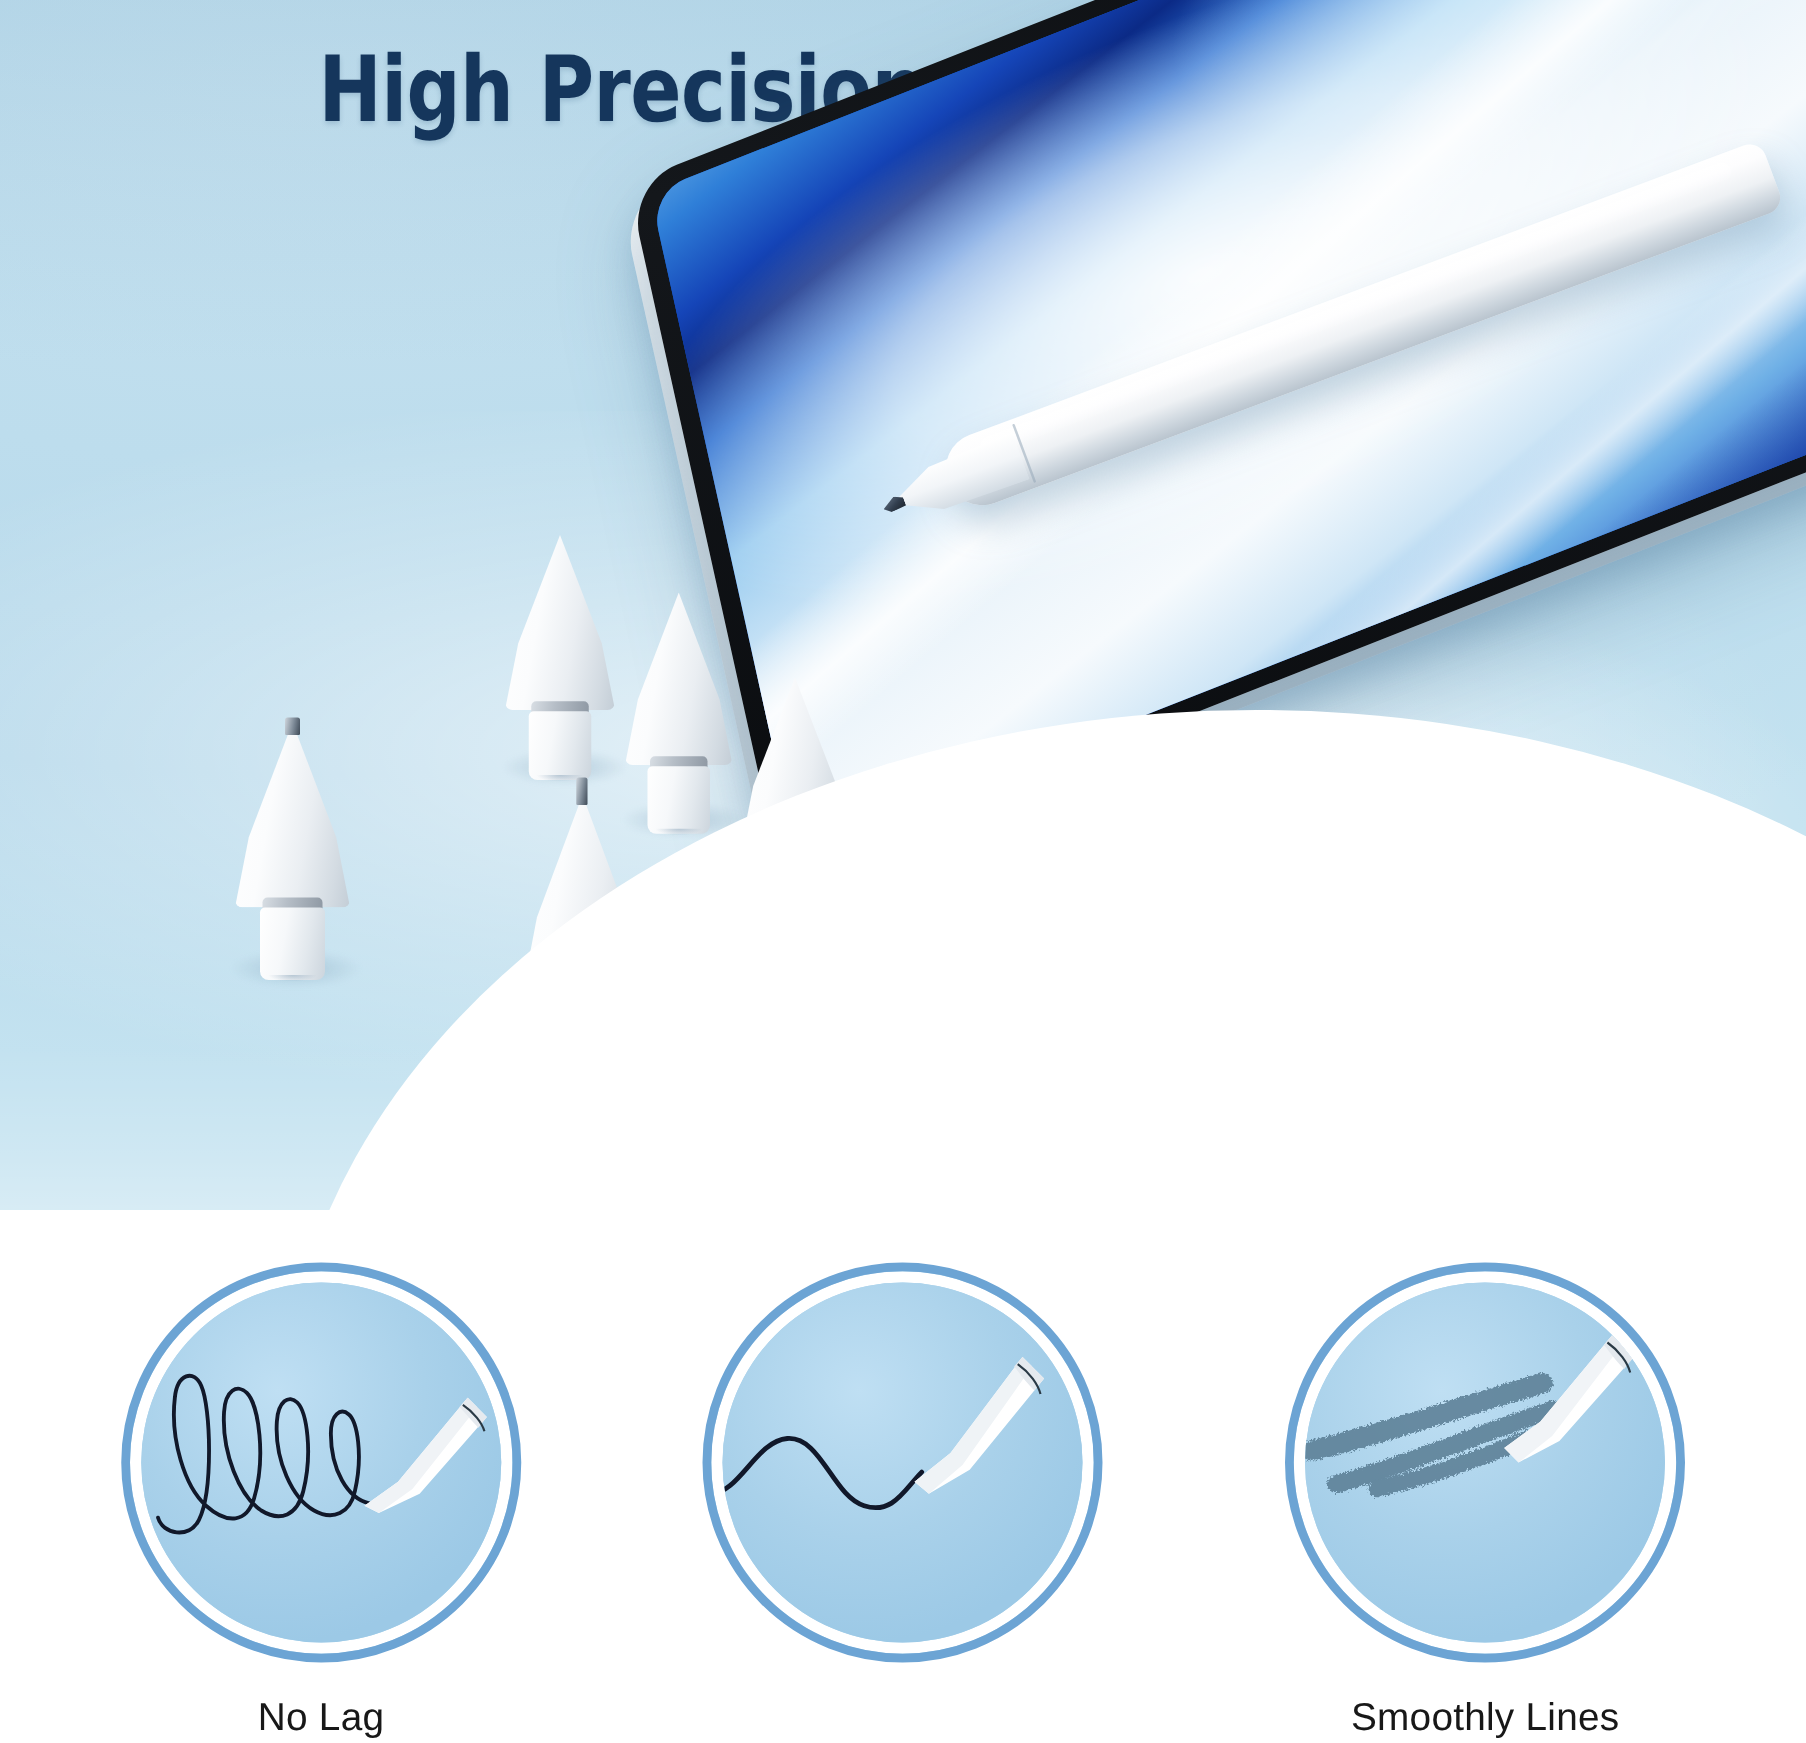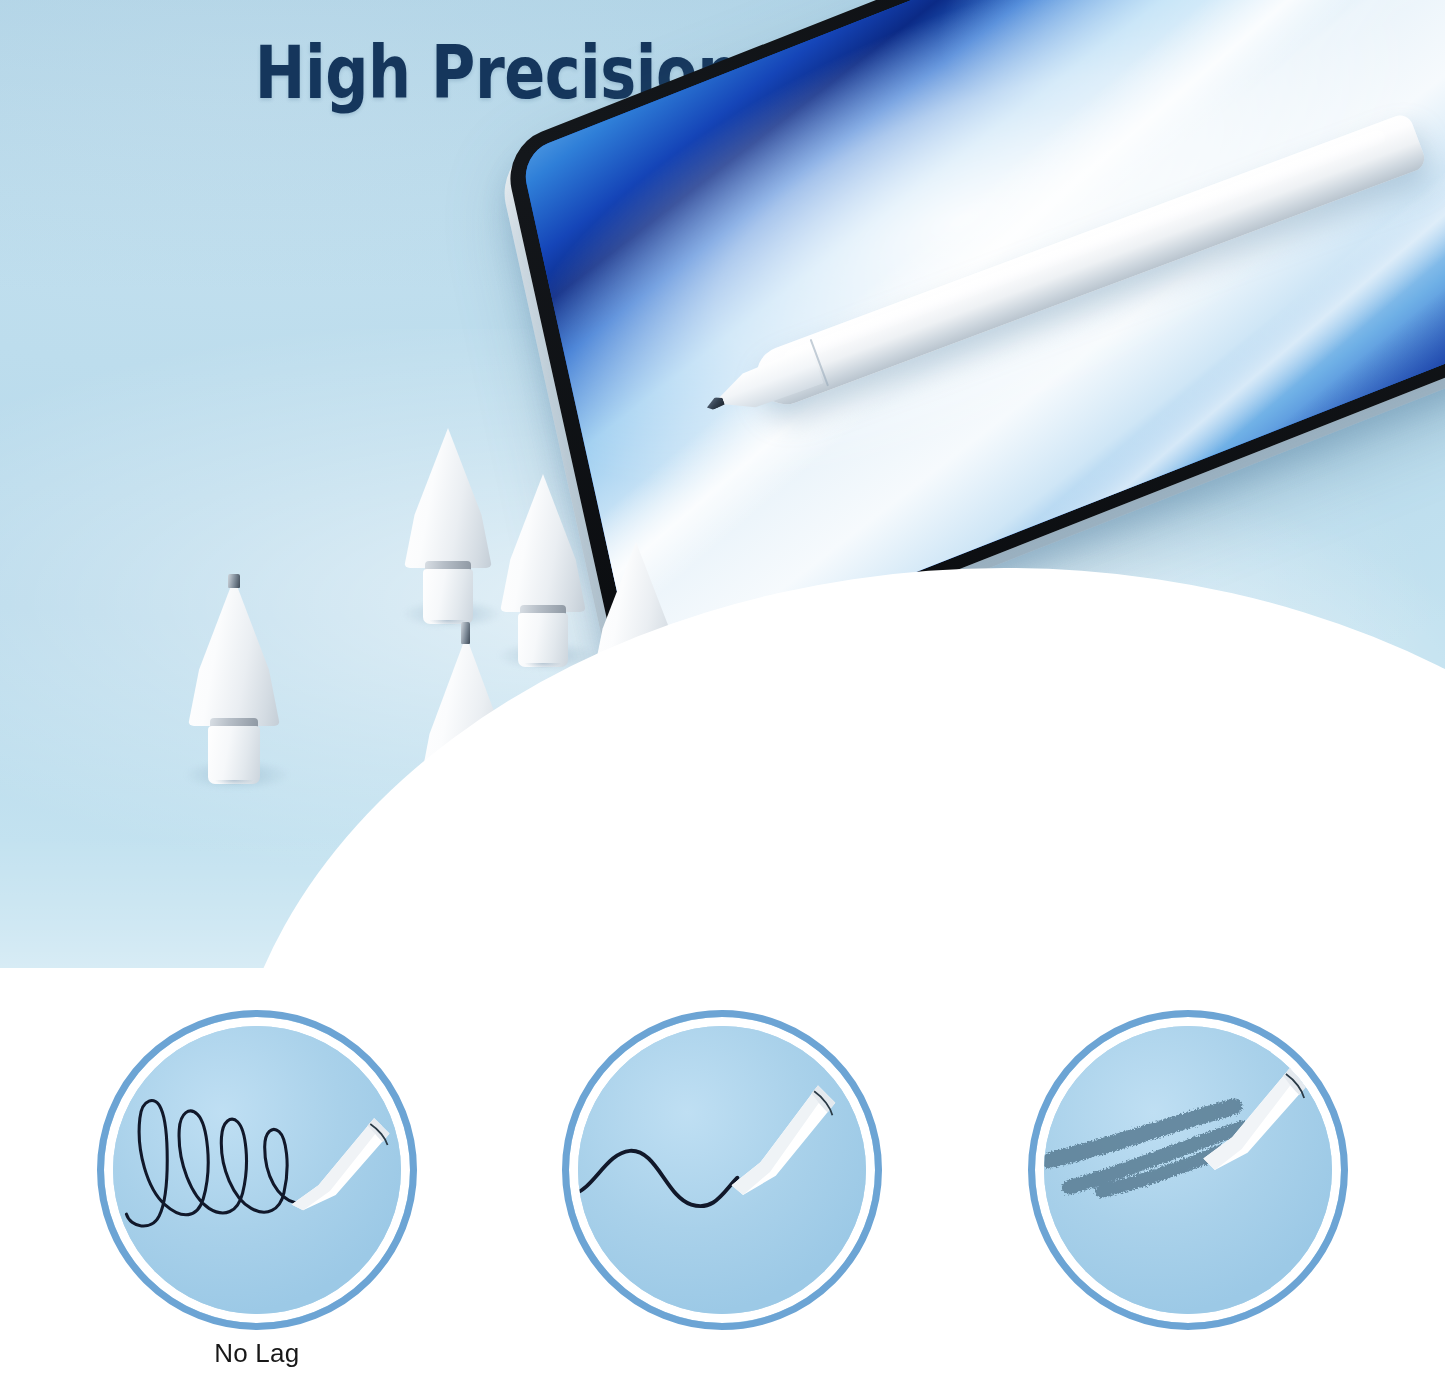--- a/index.html
+++ b/index.html
@@ -228,22 +228,22 @@
     box-shadow:0 0 0 9px #ffffff inset;
     overflow:hidden;
   }
   .circle-inner{
     position:absolute; inset:9px; border-radius:50%;
     background:radial-gradient(70% 70% at 38% 30%, #bfdff3 0%, #a9d1ea 58%, #9cc9e6 100%);
     overflow:hidden;
   }
   .circle svg{ position:absolute; inset:0; width:100%; height:100%; display:block; }
   .feature-label{
-    margin-top:8px;
-    font-size:26px;
+    margin-top:26px;
+    font-size:31px;
     color:#181818;
     font-family:"Liberation Sans", sans-serif;
     letter-spacing:.2px;
   }
 </style>
 </head>
 <body>
 
 <section class="hero">
 
@@ -369,15 +369,16 @@
             <path d="M26 168 C 80 154 150 124 206 106" fill="none" stroke="#5b7f96" stroke-width="15" stroke-linecap="round"></path>
             <path d="M60 172 C 104 162 152 144 186 130" fill="none" stroke="#5b7f96" stroke-width="14" stroke-linecap="round"></path>
           </g>
           <path d="M166 138 L 196 116 L 256 44 L 274 62 L 212 132 L 178 150 Z" fill="#ffffff"></path>
           <path d="M166 138 L 196 116 L 256 44 L 264 52 L 206 128 L 178 150 Z" fill="#f1f4f7"></path>
           <path d="M256 44 L 274 62 L 266 72 C 256 62 252 55 249 52 Z" fill="#e4e9ee"></path>
           <path d="M252 50 C 262 57 269 67 271 75" fill="none" stroke="#2a3a46" stroke-width="1.8"></path>
         </svg>
       </div>
     </div>
+    <div class="feature-label">Smoothly Lines</div>
   </div>
 
 </section>
 
 </body></html>

